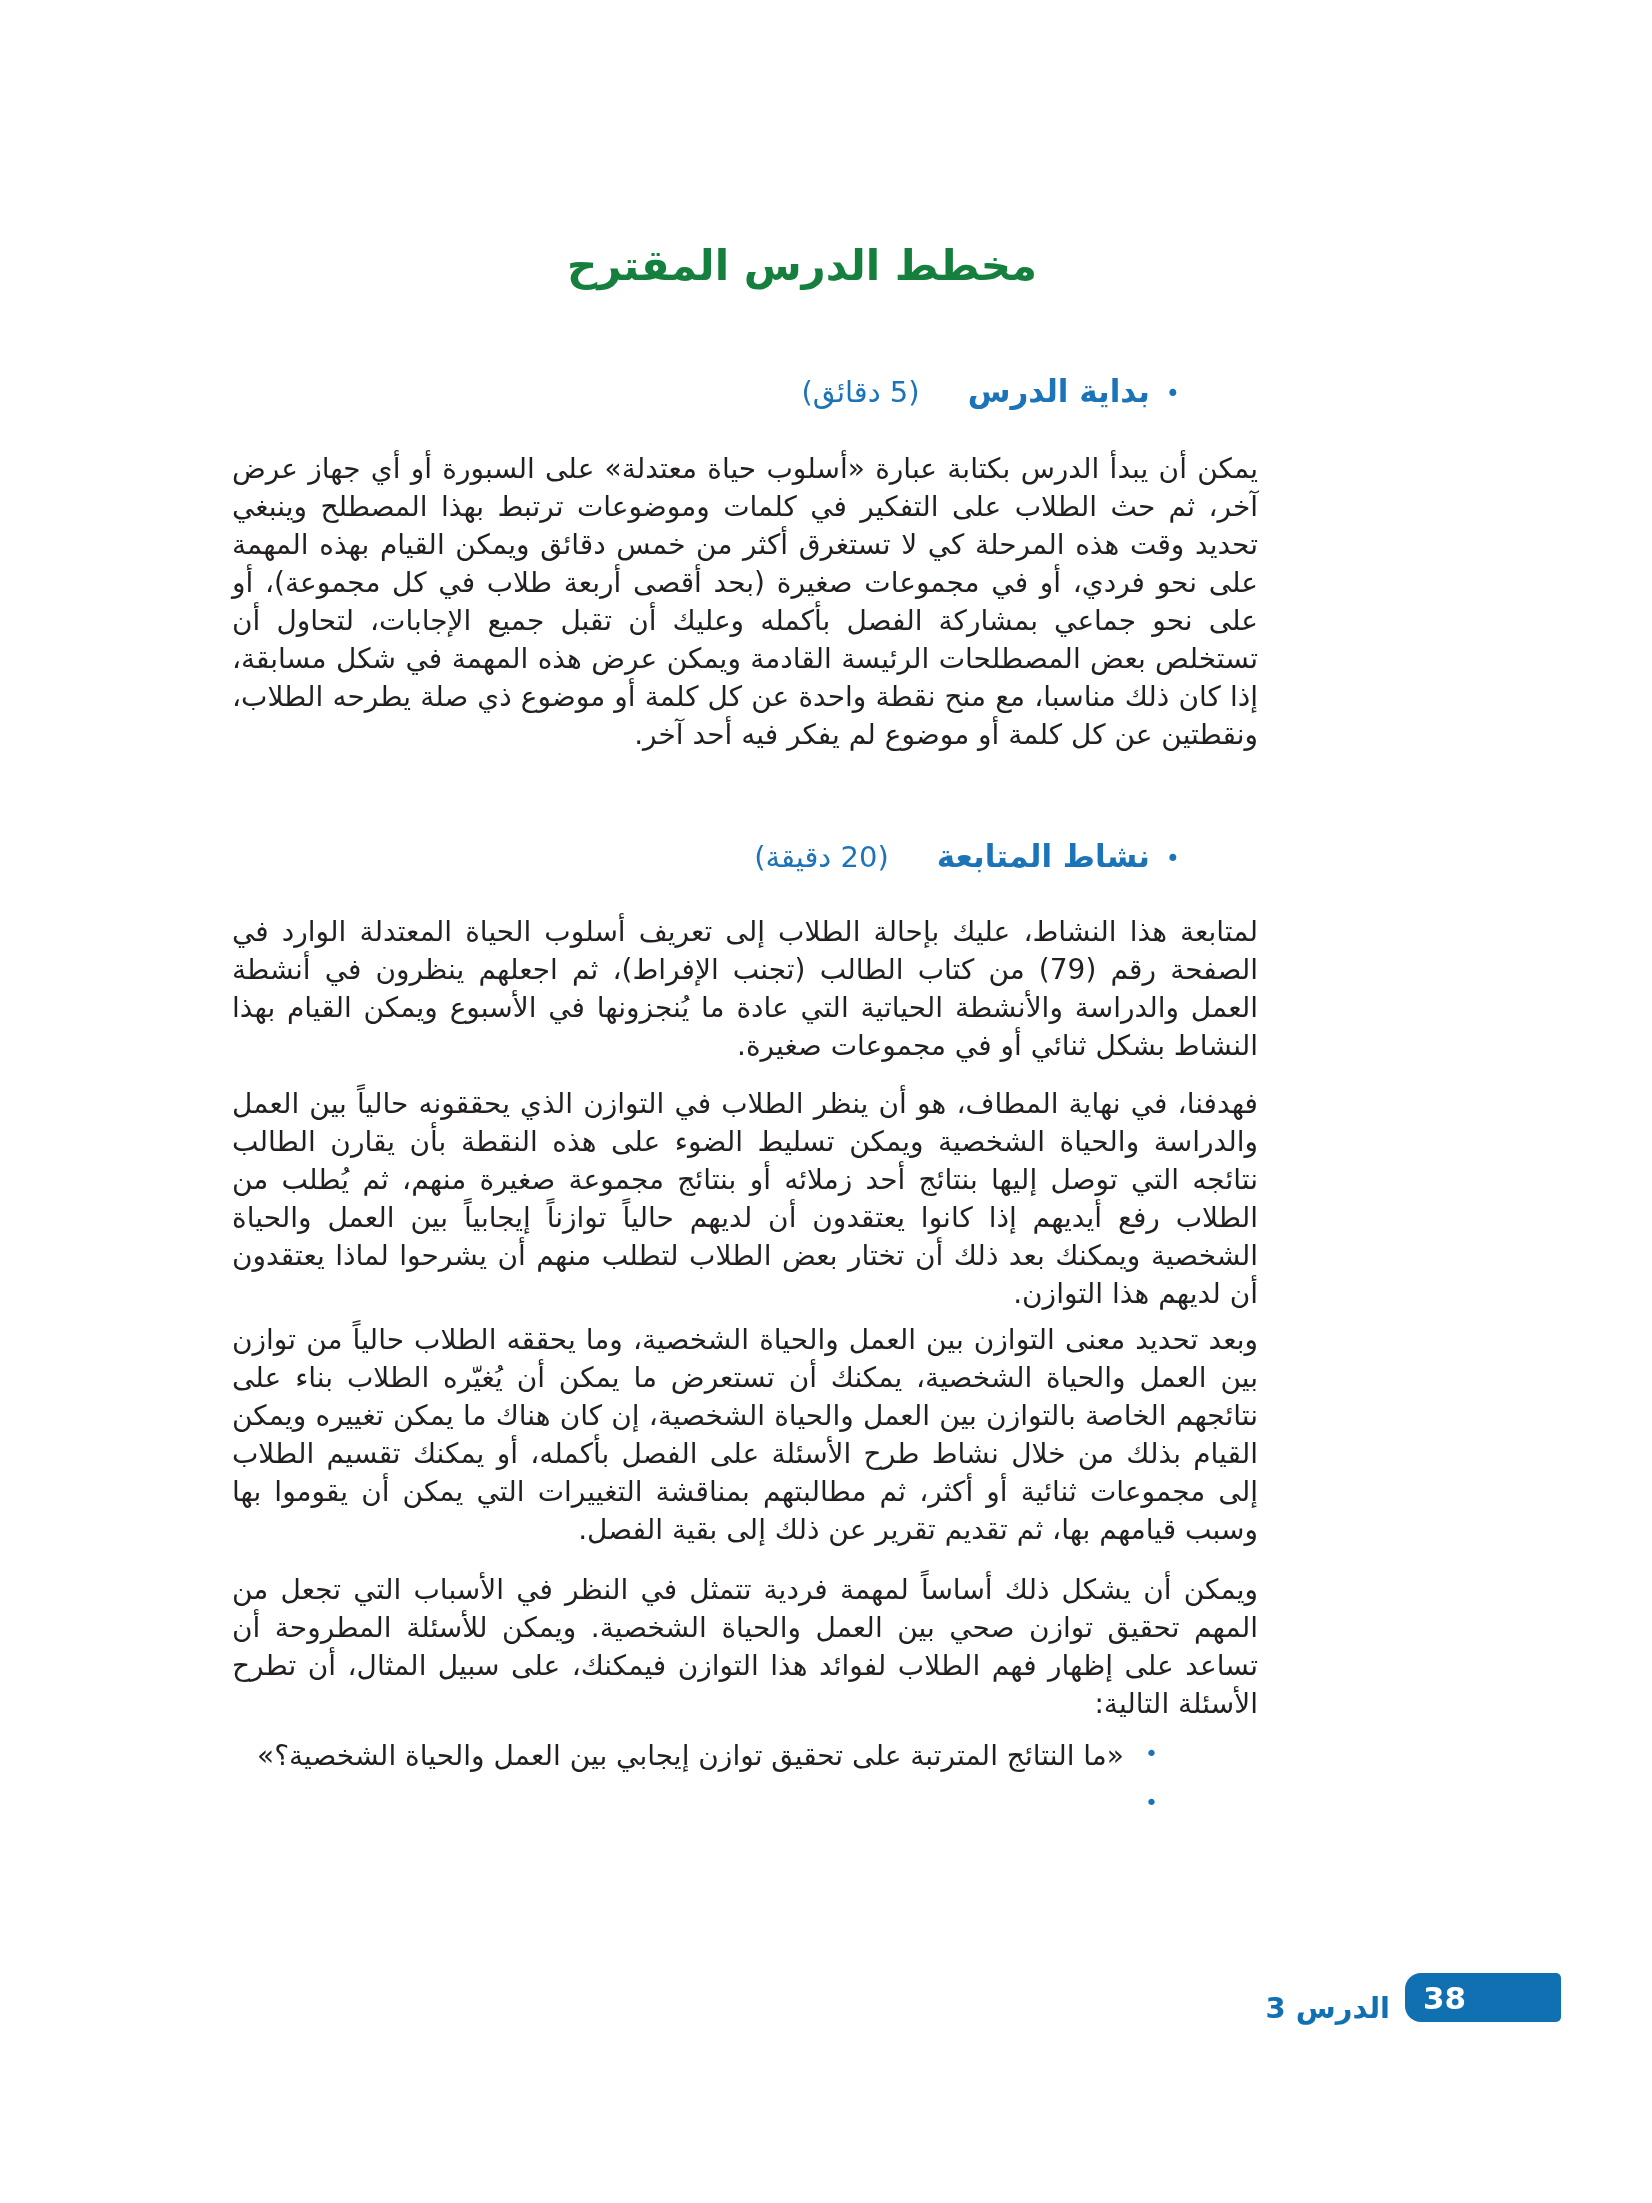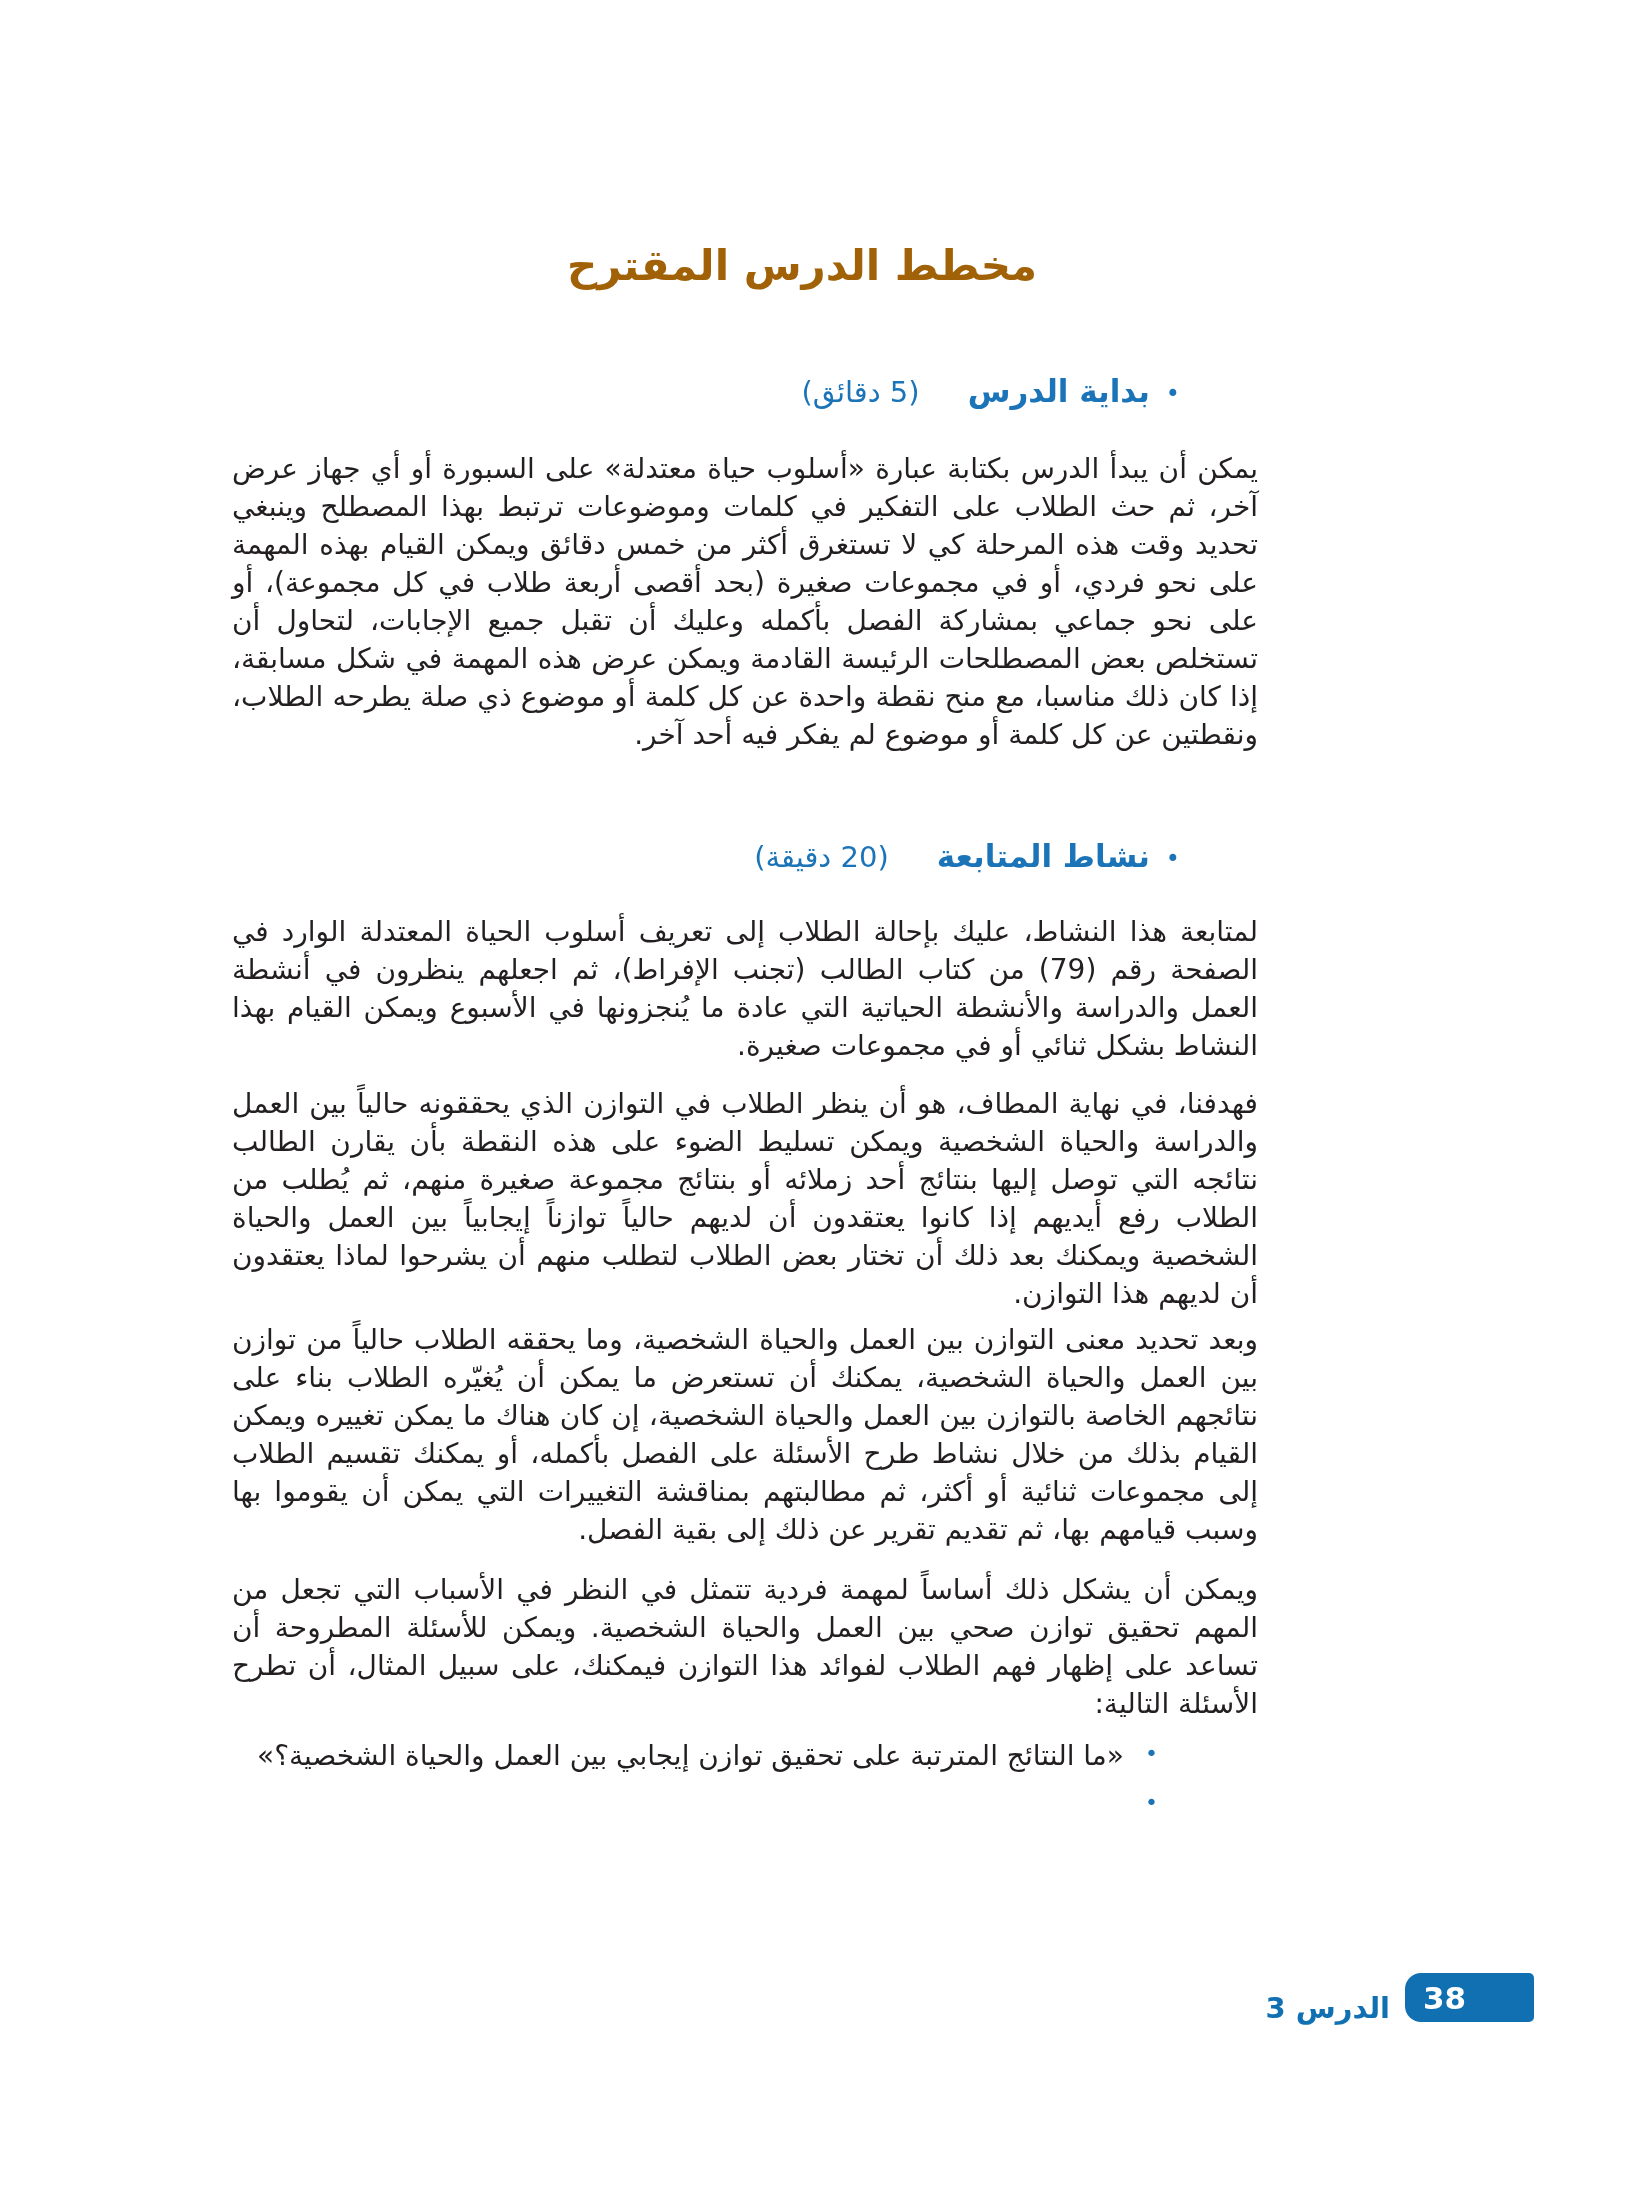--- a/index.html
+++ b/index.html
@@ -13,21 +13,21 @@
   .content {
     position:absolute;
     left:232px; top:240px; width:1026px;
     direction:rtl;
     color:#231F20;
     font-size:28px;
     line-height:38px;
     text-align:justify;
   }
   .doc-title {
-    color:#a16207;
+    color:#15803d;
     font-size:42px;
     font-weight:bold;
     line-height:1.25;
     text-align:right;
     margin:0 221px 0 0;
     white-space:nowrap;
   }
   .section-heading {
     display:flex;
     align-items:baseline;
@@ -61,21 +61,21 @@
   }
   .q-bullet {
     position:absolute;
     right:0; top:-2px;
     color:#1B74B8;
     font-size:22px;
   }
   .page-tab {
     position:absolute;
     left:1405px; top:1973px;
-    width:129px; height:49px;
+    width:156px; height:49px;
     background:#1170B2;
     border-radius:16px 5px 5px 16px;
     color:#ffffff;
     font-weight:bold;
     font-size:31px;
     display:flex;
     align-items:center;
     justify-content:flex-start;
     padding-left:18px;
     box-sizing:border-box;

